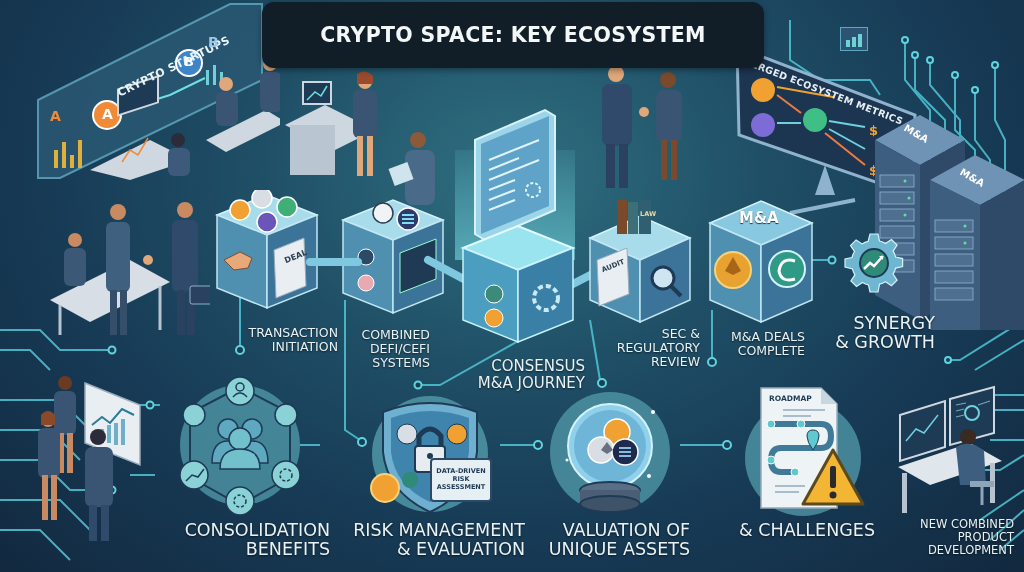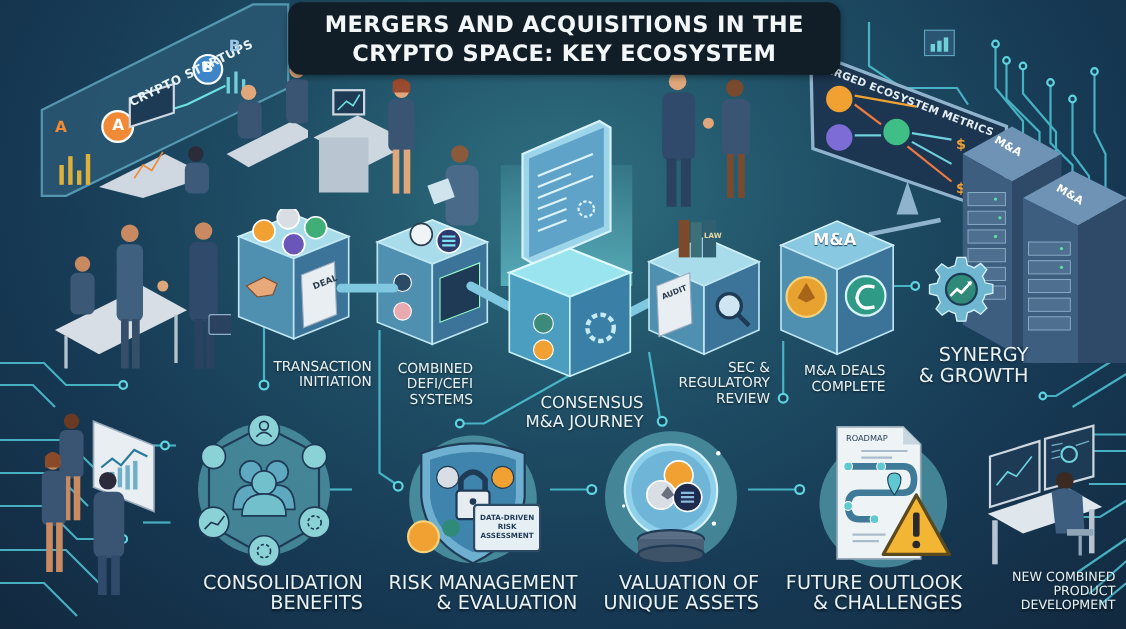--- a/index.html
+++ b/index.html
@@ -543,21 +543,21 @@
       <g stroke="#a8bccb" stroke-width="2">
           <line x1="48" y1="30" x2="90" y2="30"></line>
           <line x1="48" y1="36" x2="76" y2="36"></line>
           <line x1="40" y1="106" x2="70" y2="106"></line>
           <line x1="40" y1="112" x2="64" y2="112"></line>
         </g>
       <polygon points="98,70 128,124 68,124" fill="#f2b534" stroke="#5a4a1e" stroke-width="3" stroke-linejoin="round"></polygon>
       <rect x="95" y="86" width="6" height="22" rx="2" fill="#2a2a2a"></rect>
       <circle cx="98" cy="115" r="3.5" fill="#2a2a2a"></circle>
     </svg>
-    <div class="abs" style="left:34px;top:14px;font-size:7.5px;font-weight:normal;color:#1e3a55">ROADMAP</div>
+    <div class="abs" style="left:34px;top:14px;font-size:7.5px;font-weight:bold;color:#1e3a55">ROADMAP</div>
   </div>
 
   <div class="abs" style="left:890px;top:385px;width:120px;height:130px">
     <svg width="120" height="130">
       <polygon points="10,30 55,16 55,62 10,76" fill="#1d3b55" stroke="#cfd8e0" stroke-width="2"></polygon>
       <polygon points="60,14 104,2 104,48 60,60" fill="#1d3b55" stroke="#cfd8e0" stroke-width="2"></polygon>
       <polyline points="16,56 26,44 34,48 48,30" stroke="#6fd0e0" stroke-width="1.5" fill="none"></polyline>
       <circle cx="82" cy="28" r="7" fill="none" stroke="#6fd0e0" stroke-width="2"></circle>
       <g stroke="#6fa8c0" stroke-width="1.2">
           <line x1="66" y1="20" x2="76" y2="18"></line>
@@ -581,27 +581,25 @@
   </div>
   <div class="lbl lbl-lg" style="left:335px;top:521px;width:190px">
     <div>RISK MANAGEMENT</div>
     <div>&amp; EVALUATION</div>
   </div>
   <div class="lbl lbl-lg" style="left:530px;top:521px;width:160px">
     <div>VALUATION OF</div>
     <div>UNIQUE ASSETS</div>
   </div>
   <div class="lbl lbl-lg" style="left:700px;top:521px;width:175px">
-    <div>FUTURE OUTLOOK</div>
     <div>&amp; CHALLENGES</div>
   </div>
   <div class="lbl lbl-xs" style="left:890px;top:518px;width:124px">
     <div>NEW COMBINED</div>
     <div>PRODUCT</div>
     <div>DEVELOPMENT</div>
   </div>
 
   <div class="title-box">
-    <div class="title-line">MERGERS AND ACQUISITIONS IN THE</div>
     <div class="title-line">CRYPTO SPACE: KEY ECOSYSTEM</div>
   </div>
 
 </div>
 
 </body></html>

